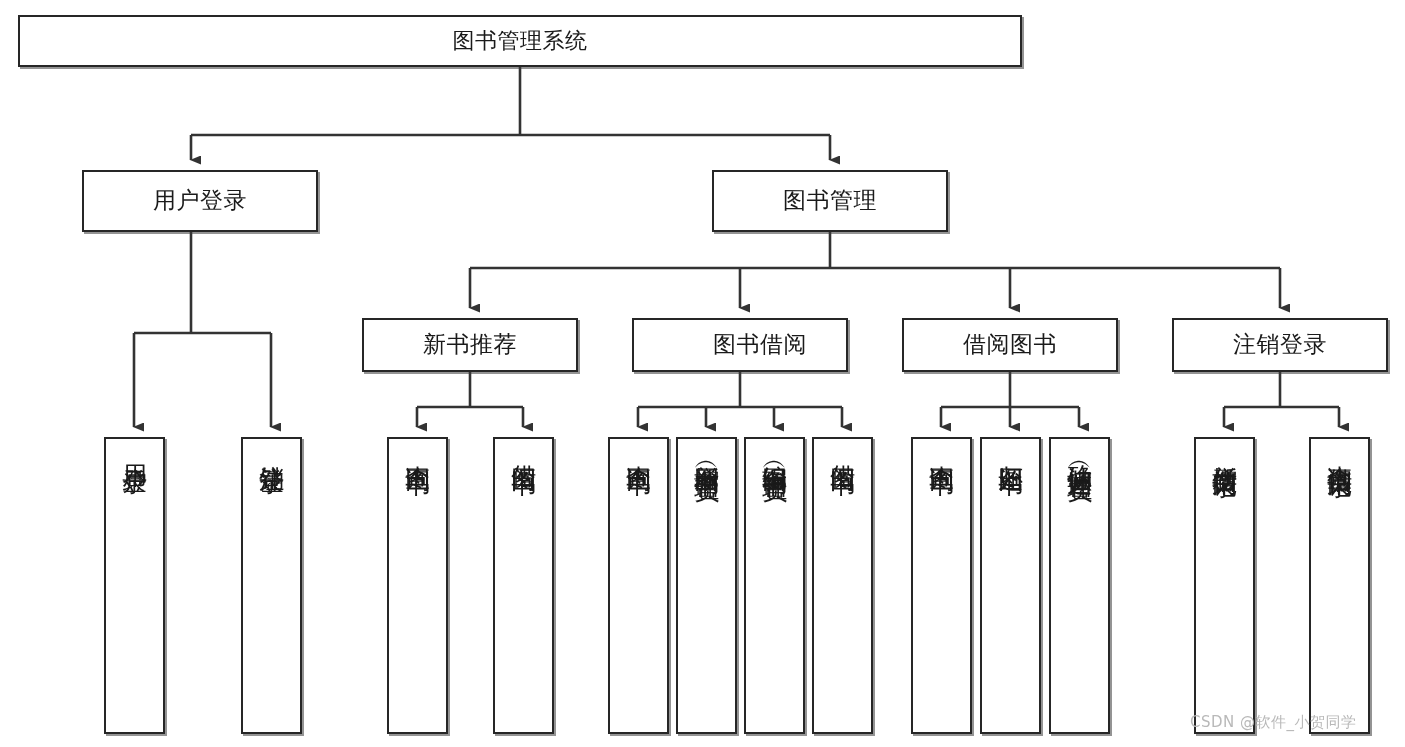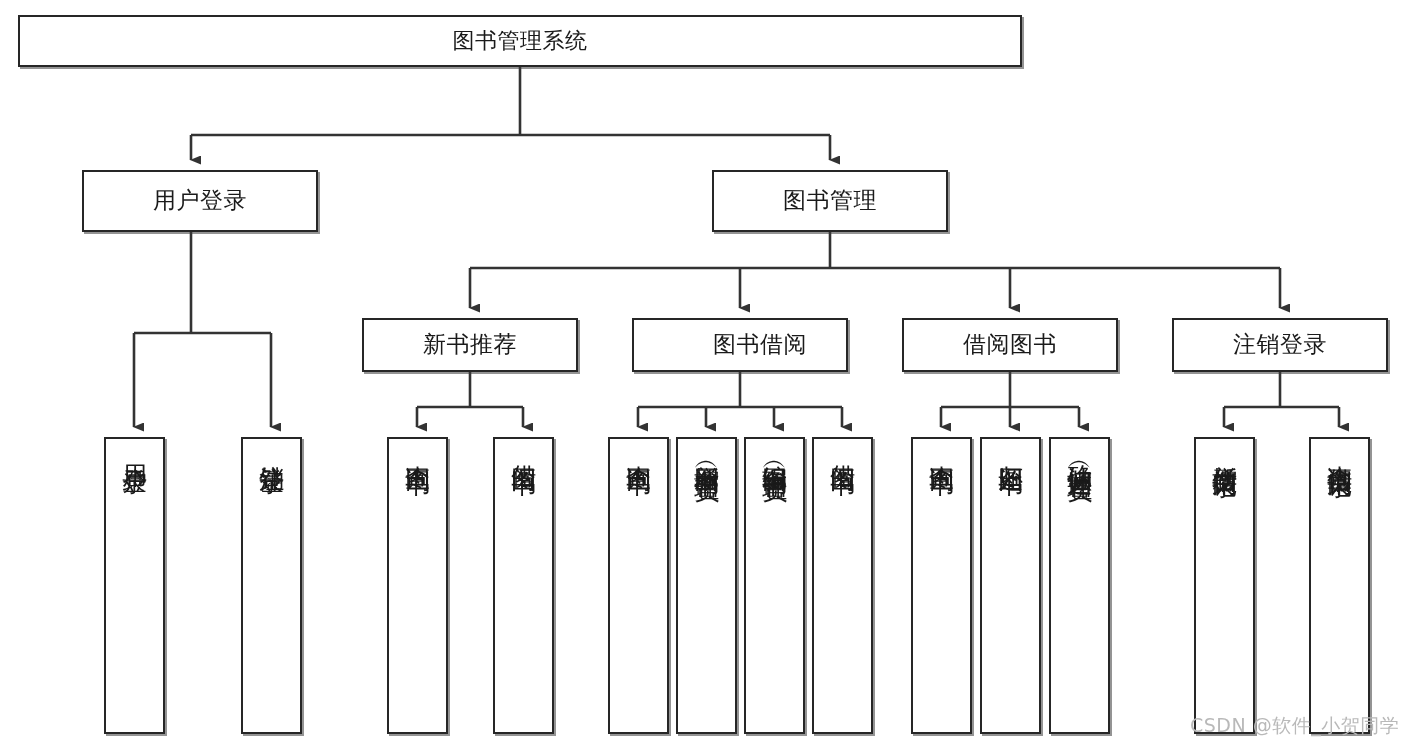--- a/index.html
+++ b/index.html
@@ -66,21 +66,21 @@
     top: 0;
     width: 1405px;
     height: 747px;
     pointer-events: none;
   }
   
   #watermark {
     position: absolute;
     left: 1190px;
     top: 713px;
-    font-size: 19px;
+    font-size: 15px;
     color: #b9b9b9;
     letter-spacing: 0.5px;
     white-space: nowrap;
     user-select: none;
   }
 </style>
 </head>
 <body>
 
 <div id="canvas">

